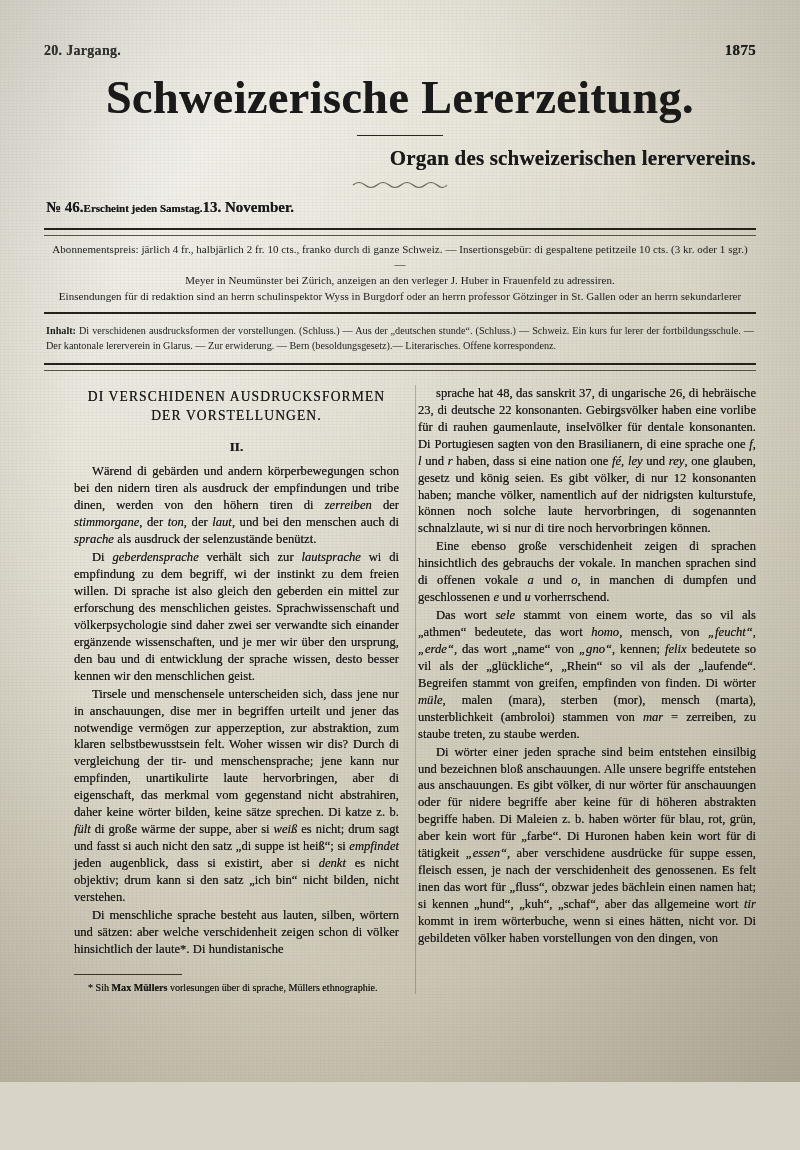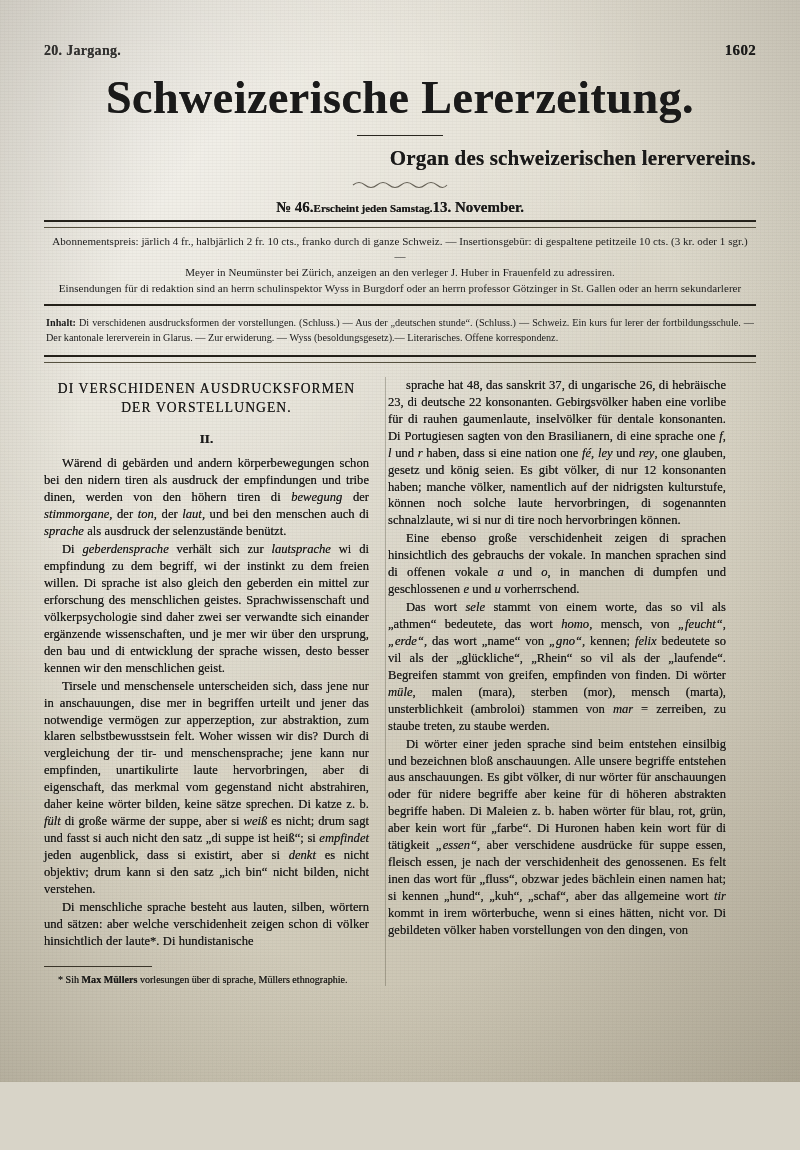--- a/index.html
+++ b/index.html
@@ -89,25 +89,25 @@
   .wave {
     width: 96px;
     margin: 6px auto 10px auto;
     display: block;
     opacity: .75;
   }
 
   
   .issueline {
     display: flex;
-    justify-content: center;
+    justify-content: flex-start;
     align-items: baseline;
     font-weight: bold;
     font-size: 15px;
-    margin: 6px 2px 4px 2px;
+    margin: 6px 2px 12px 2px;
   }
   .issueline .mid { font-size: 11px; }
   .rule-thick { border-top: 2.6px solid #24211a; margin: 4px 0 5px 0; }
   .rule-hair { border-top: .8px solid #55503f; margin: 3px 0; }
 
   
   .fineprint {
     font-size: 11px;
     line-height: 1.42;
     text-align: center;
@@ -121,20 +121,21 @@
     text-align: justify;
     padding: 5px 2px 5px 2px;
   }
   .inhalt b { font-weight: bold; }
 
   
   .columns {
     display: flex;
     margin-top: 14px;
     gap: 0;
+    justify-content: flex-end;
   }
   .col {
     width: 341px;
     box-sizing: border-box;
   }
   .col-left { padding-right: 16px; }
   .col-right { padding-left: 2px; border-left: 1px solid rgba(60,55,40,.30); }
 
   .arttitle {
     text-align: center;
@@ -181,21 +182,21 @@
   .ink { text-shadow: 0 0 .55px rgba(25,22,16,.75); }
 </style>
 </head>
 <body>
 
 <div id="page">
   <div id="content">
 
     <div class="topline">
       <span class="jg ink">20. Jargang.</span>
-      <span class="yr ink">1602</span>
+      <span class="yr ink">1875</span>
     </div>
 
     <div class="masthead ink">Schweizerische Lererzeitung.</div>
 
     <div class="rule-orn"></div>
 
     <div class="subtitle ink">Organ des schweizerischen lerervereins.</div>
 
     <svg class="wave" width="96" height="10" viewBox="0 0 96 10">
       <path d="M1 6 Q7 1 13 6 T25 6 T37 6 T49 6 T61 6 T73 6 T85 6 T95 6" fill="none" stroke="#3a352a" stroke-width="1.1"></path>
@@ -213,36 +214,36 @@
     <div class="fineprint">
       <div>Abonnementspreis: järlich 4 fr., halbjärlich 2 fr. 10 cts., franko durch di ganze Schweiz. — Insertionsgebür: di gespaltene petitzeile 10 cts. (3 kr. oder 1 sgr.) —</div>
       <div>Meyer in Neumünster bei Zürich, anzeigen an den verleger J. Huber in Frauenfeld zu adressiren.</div>
       <div>Einsendungen für di redaktion sind an herrn schulinspektor Wyss in Burgdorf oder an herrn professor Götzinger in St. Gallen oder an herrn sekundarlerer</div>
     </div>
 
     <div class="rule-thick"></div>
 
     <div class="inhalt">
       <b>Inhalt:</b>
-      <span>Di verschidenen ausdrucksformen der vorstellungen. (Schluss.) — Aus der „deutschen stunde“. (Schluss.) — Schweiz. Ein kurs fur lerer der fortbildungsschule. — Der kantonale lererverein in Glarus. — Zur erwiderung. — Wyss (besoldungsgesetz).— Literarisches. Offene korrespondenz.</span>
+      <span>Di verschidenen ausdrucksformen der vorstellungen. (Schluss.) — Aus der „deutschen stunde“. (Schluss.) — Schweiz. Ein kurs fur lerer der fortbildungsschule. — Der kantonale lererverein in Glarus. — Zur erwiderung. — Bern (besoldungsgesetz).— Literarisches. Offene korrespondenz.</span>
     </div>
 
     <div class="rule-thick"></div>
     <div class="rule-hair"></div>
 
     <div class="columns">
 
       <div class="col col-left">
         <h1 class="arttitle ink">
           <span>DI VERSCHIDENEN AUSDRUCKSFORMEN</span><br>
           <span>DER VORSTELLUNGEN.</span>
         </h1>
         <div class="artnum ink">II.</div>
 
-        <p class="body ink">Wärend di gebärden und andern körperbewegungen schon bei den nidern tiren als ausdruck der empfindungen und tribe dinen, werden von den höhern tiren di <i>bewegung</i> der <i>stimmorgane</i>, der <i>ton</i>, der <i>laut</i>, und bei den menschen auch di <i>sprache</i> als ausdruck der selenzustände benützt.</p>
+        <p class="body ink">Wärend di gebärden und andern körperbewegungen schon bei den nidern tiren als ausdruck der empfindungen und tribe dinen, werden von den höhern tiren di <i>zerreiben</i> der <i>stimmorgane</i>, der <i>ton</i>, der <i>laut</i>, und bei den menschen auch di <i>sprache</i> als ausdruck der selenzustände benützt.</p>
         <p class="body ink">Di <i>geberdensprache</i> verhält sich zur <i>lautsprache</i> wi di empfindung zu dem begriff, wi der instinkt zu dem freien willen. Di sprache ist also gleich den geberden ein mittel zur erforschung des menschlichen geistes. Sprachwissenschaft und völkerpsychologie sind daher zwei ser verwandte sich einander ergänzende wissenschaften, und je mer wir über den ursprung, den bau und di entwicklung der sprache wissen, desto besser kennen wir den menschlichen geist.</p>
         <p class="body ink">Tirsele und menschensele unterscheiden sich, dass jene nur in anschauungen, dise mer in begriffen urteilt und jener das notwendige vermögen zur apperzeption, zur abstraktion, zum klaren selbstbewusstsein felt. Woher wissen wir dis? Durch di vergleichung der tir- und menschensprache; jene kann nur empfinden, unartikulirte laute hervorbringen, aber di eigenschaft, das merkmal vom gegenstand nicht abstrahiren, daher keine wörter bilden, keine sätze sprechen. Di katze z. b. <i>fült</i> di große wärme der suppe, aber si <i>weiß</i> es nicht; drum sagt und fasst si auch nicht den satz „di suppe ist heiß“; si <i>empfindet</i> jeden augenblick, dass si existirt, aber si <i>denkt</i> es nicht objektiv; drum kann si den satz „ich bin“ nicht bilden, nicht verstehen.</p>
         <p class="body ink">Di menschliche sprache besteht aus lauten, silben, wörtern und sätzen: aber welche verschidenheit zeigen schon di völker hinsichtlich der laute*. Di hundistanische</p>
 
         <div class="fn-rule"></div>
         <p class="footnote ink">* Sih <b>Max Müllers</b> vorlesungen über di sprache, Müllers ethnographie.</p>
       </div>
 
       <div class="col col-right">
         <p class="body ink">sprache hat 48, das sanskrit 37, di ungarische 26, di hebräische 23, di deutsche 22 konsonanten. Gebirgsvölker haben eine vorlibe für di rauhen gaumenlaute, inselvölker für dentale konsonanten. Di Portugiesen sagten von den Brasilianern, di eine sprache one <i>f</i>, <i>l</i> und <i>r</i> haben, dass si eine nation one <i>fé</i>, <i>ley</i> und <i>rey</i>, one glauben, gesetz und könig seien. Es gibt völker, di nur 12 konsonanten haben; manche völker, namentlich auf der nidrigsten kulturstufe, können noch solche laute hervorbringen, di sogenannten schnalzlaute, wi si nur di tire noch hervorbringen können.</p>

